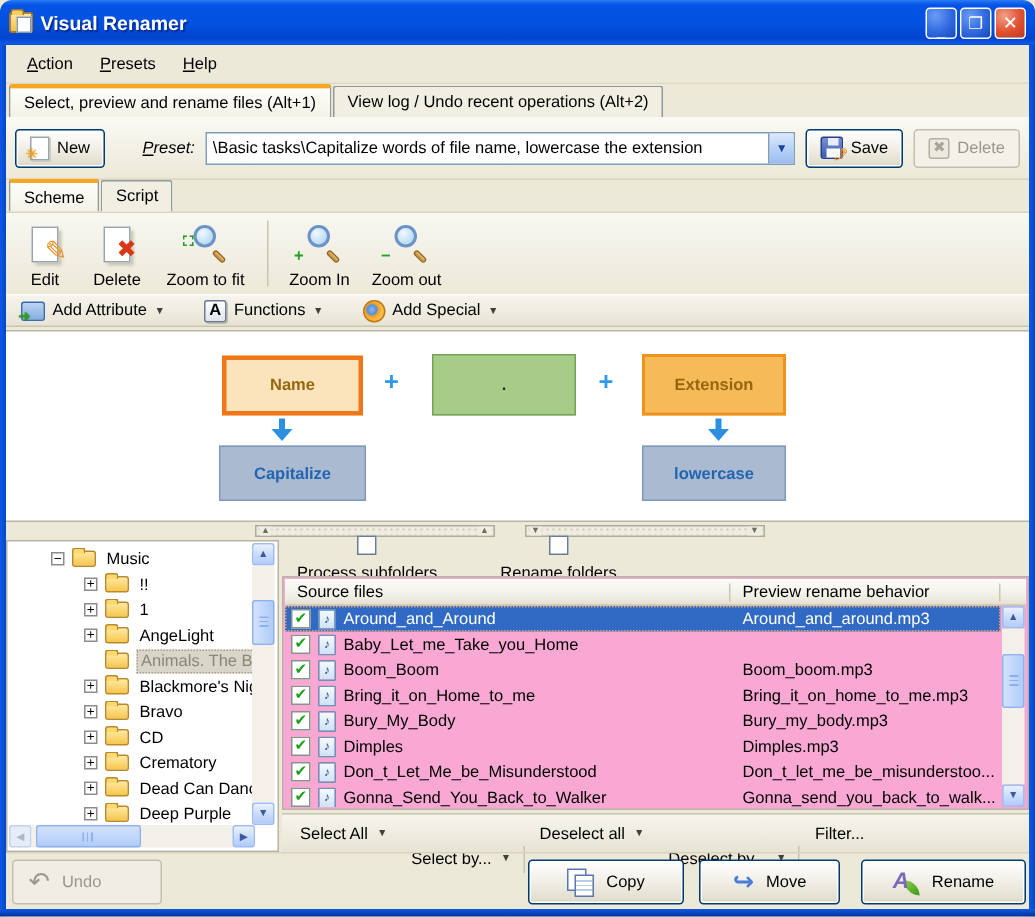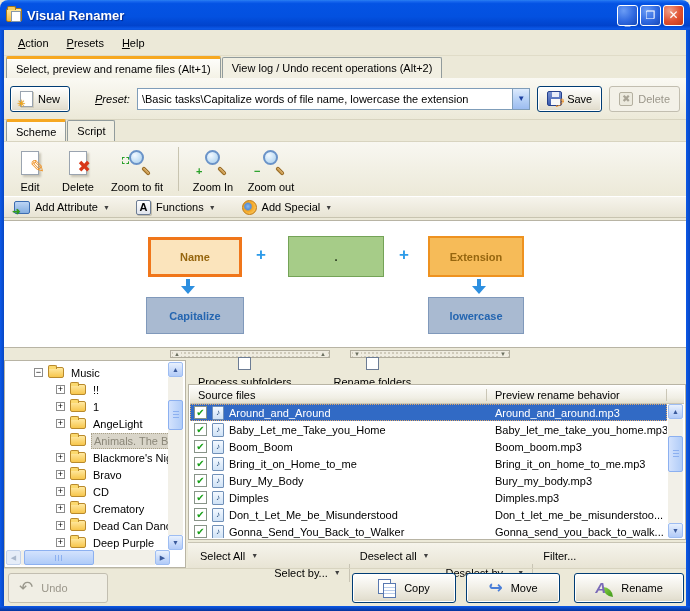--- a/index.html
+++ b/index.html
@@ -141,21 +141,21 @@
   .tree-hscroll .sb-btn { position:absolute; top:0; width:15px; height:15px; }
   .tree-hscroll .left { left:0; } .tree-hscroll .right { right:14px; }
   .tree-hscroll .sb-track { position:absolute; top:0; height:15px; left:15px; right:29px; }
   .tree-hscroll .sb-thumb { position:absolute; top:0; height:15px; left:18px; width:70px; }
 
   .file-panel { position:absolute; left:184px; top:0; right:0; height:208px; }
   .options-row { position:absolute; left:0; top:0; width:100%; height:24px; display:flex; align-items:center; gap:42px; padding-left:10px; }
   .opt { display:flex; align-items:center; gap:6px;flex-direction:column; }
   .checkbox { width:13px; height:13px; background:#fff; border:1px solid #6c7c94; display:flex; align-items:center; justify-content:center; font-size:10px; color:#18a018; }
 
-  .file-list { position:absolute; left:0; top:24px; width:100%; height:156px; background:#ffffff; border:1px solid #b8b4a4; }
+  .file-list { position:absolute; left:0; top:24px; width:100%; height:156px; background:#f9a8d4; border:1px solid #b8b4a4; }
   .list-header { position:absolute; left:1px; right:1px; top:1px; height:18px; display:flex; align-items:center;
     background:linear-gradient(180deg,#fdfdfb,#f0eee4 70%,#e4e0d0); border-bottom:1px solid #cac6b6; }
   .col-source-h { width:297px; padding-left:8px; border-right:1px solid #cac6b6; }
   .col-preview-h { flex:1; padding-left:8px; border-right:1px solid #cac6b6; }
   .header-corner { width:17px; height:100%; }
   .list-rows { position:absolute; left:1px; right:18px; top:19px; bottom:1px; overflow:hidden; }
   .file-row { height:17px; display:flex; align-items:center; cursor:default; }
   .file-cell-source { width:297px; flex:none; display:flex; align-items:center; gap:5px; padding-left:4px; overflow:hidden; white-space:nowrap; }
   .file-cell-preview { flex:1; padding-left:8px; overflow:hidden; white-space:nowrap; }
   .file-row.selected { background:#316ac5; color:#fff; outline:1px dotted #e0a868; outline-offset:-1px; }
@@ -522,21 +522,20 @@
               <div class="file-row">
                 <span class="file-cell-source">
                   <span class="row-check checked">
                     <span class="glyph">✔</span>
                   </span>
                   <span class="audio-icon">
                     <span>♪</span>
                   </span>
                   <span>Baby_Let_me_Take_you_Home</span>
                 </span>
-                <span class="file-cell-preview">Baby_let_me_take_you_home.mp3</span>
               </div>
 
               <div class="file-row">
                 <span class="file-cell-source">
                   <span class="row-check checked">
                     <span class="glyph">✔</span>
                   </span>
                   <span class="audio-icon">
                     <span>♪</span>
                   </span>

